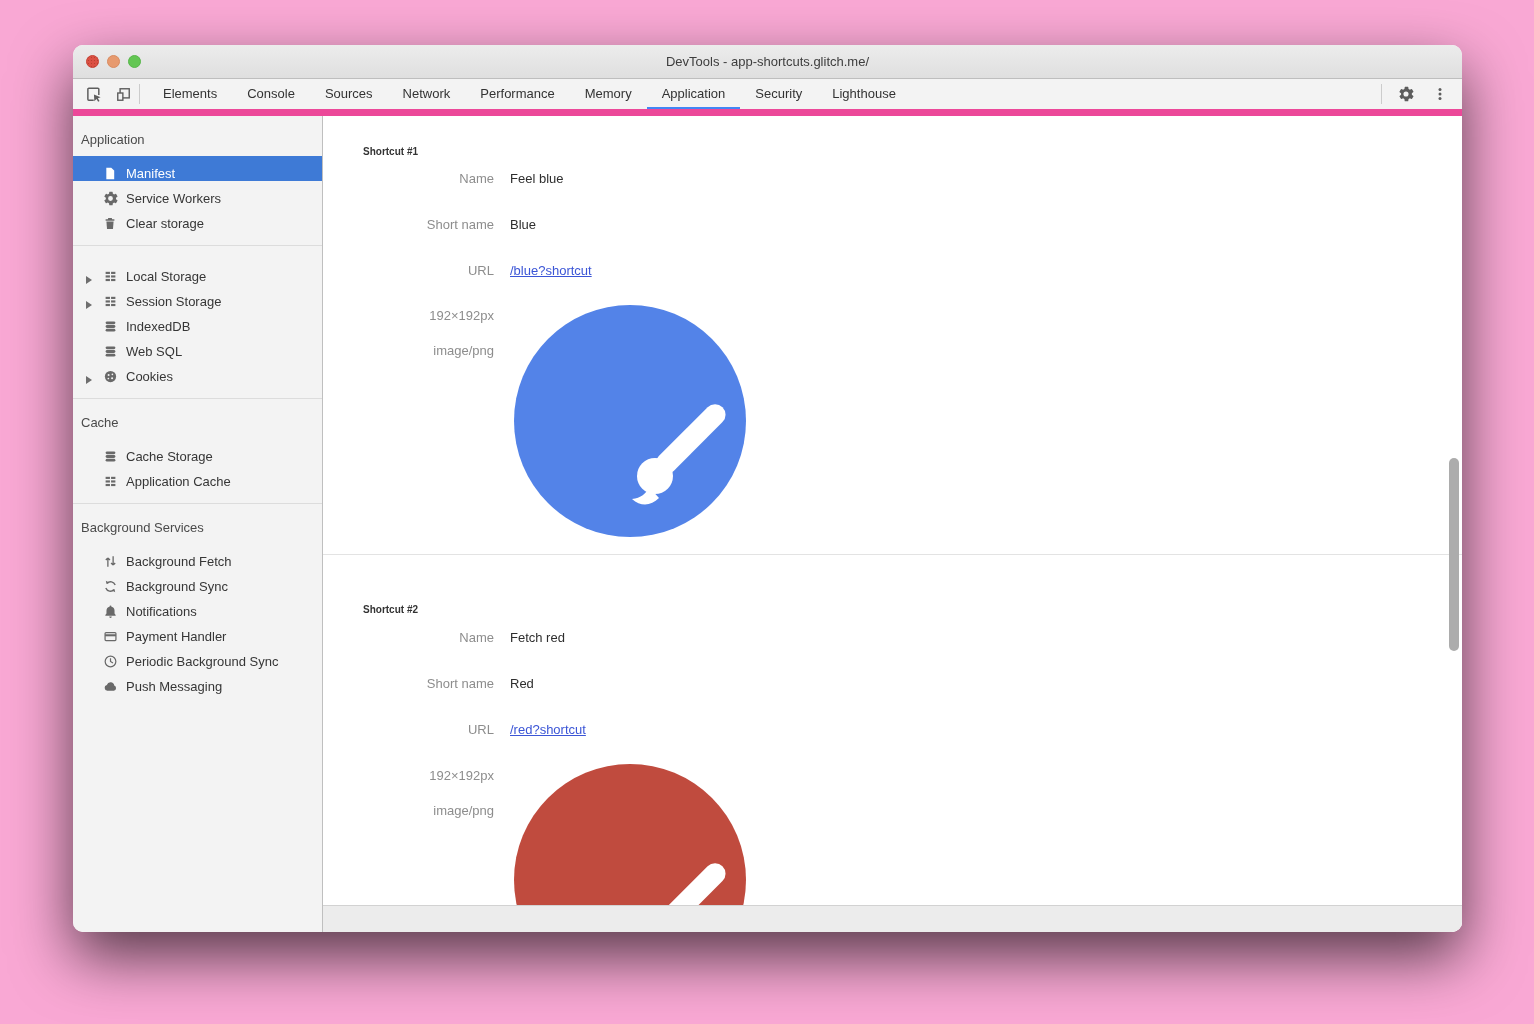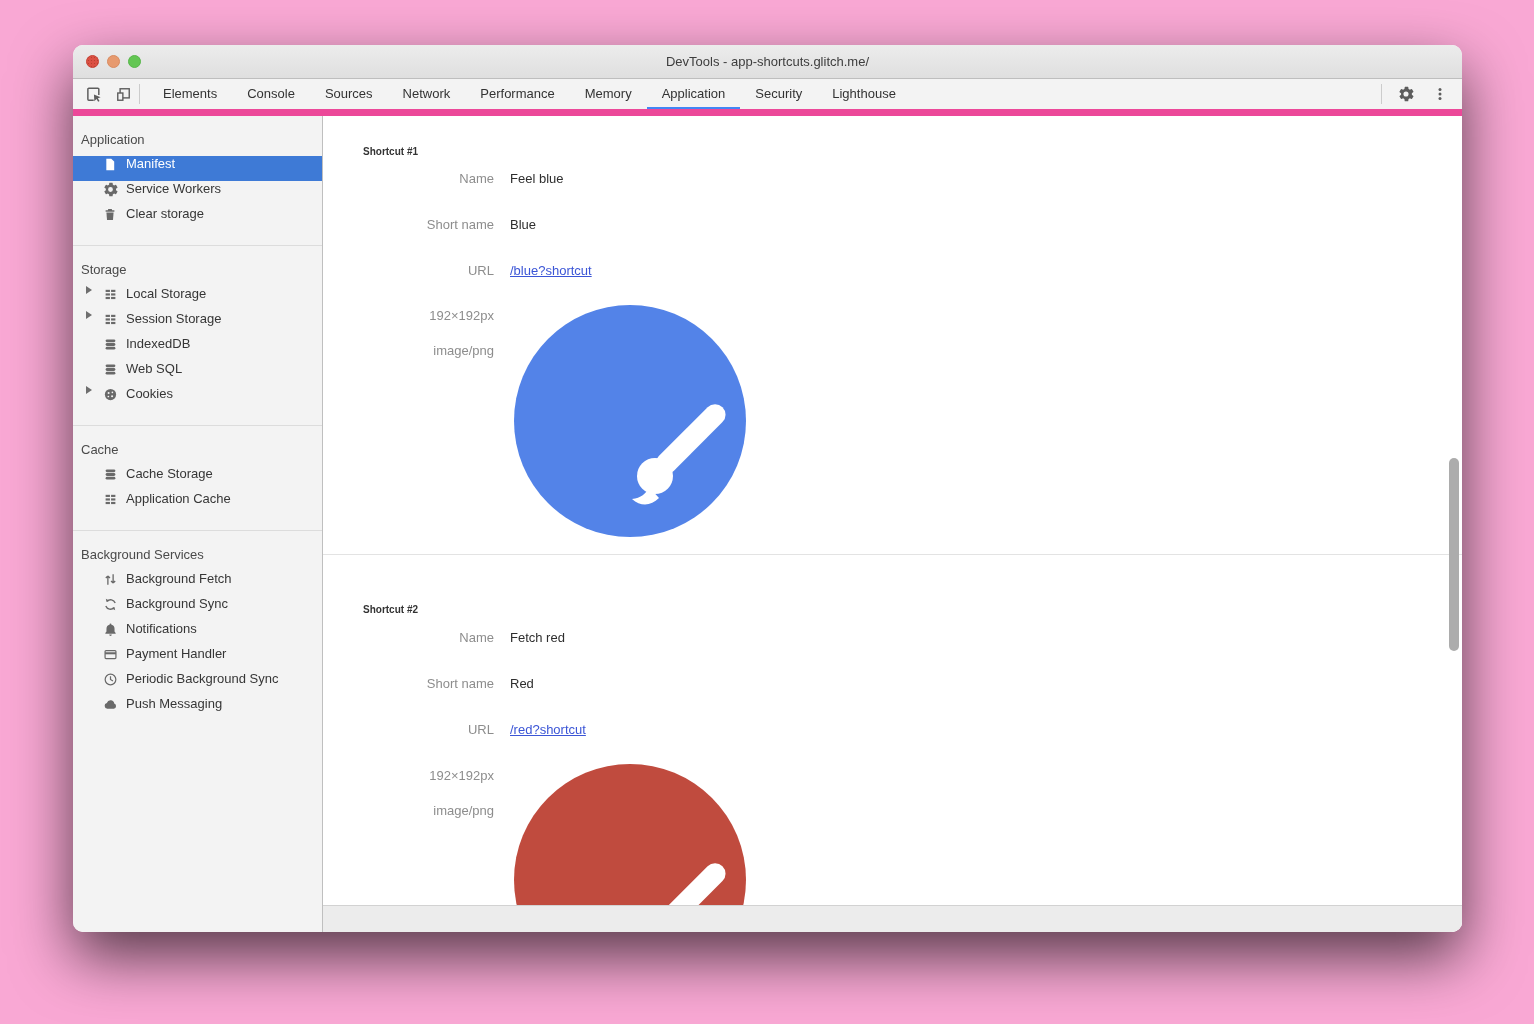--- a/index.html
+++ b/index.html
@@ -25,21 +25,21 @@
        border-bottom:2px solid transparent;box-sizing:border-box;}
   .tab.selected{border-bottom-color:#4285F4;}
   .tabbar-right{margin-left:auto;display:flex;align-items:center;gap:14px;padding-right:12px;}
   .icon-btn{display:flex;align-items:center;justify-content:center;width:20px;height:20px;}
   
   .main{display:flex;height:823px;}
   .sidebar{width:249px;background:#F3F3F3;border-right:1px solid #BFBFBF;overflow:hidden;flex:none;}
   .side-section{border-top:1px solid #DCDCDC;padding:13px 0 14px 0;}
   .side-section.first{border-top:none;}
   .side-header{font-size:13px;color:#4a4a4a;padding:3px 0 9px 8px;}
-  .side-item{height:25px;display:flex;align-items:flex-start;font-size:13px;color:#363636;}
+  .side-item{height:25px;display:flex;align-items:flex-end;font-size:13px;color:#363636;}
   .side-item .tri{width:9px;margin-left:13px;flex:none;display:flex;align-items:center;}
   .tri-glyph{width:0;height:0;border-left:6px solid #6e6e6e;border-top:4px solid transparent;border-bottom:4px solid transparent;}
   .side-item .icn{width:16px;height:16px;margin:0 8px 0 7px;flex:none;display:flex;align-items:center;justify-content:center;}
   .side-item.selected{background:#3E7AD6;color:#fff;}
   
   .content{flex:1;display:flex;flex-direction:column;min-width:0;background:#fff;position:relative;}
   .pane{position:relative;height:789px;overflow:hidden;background:#fff;}
   .shortcut-sec{position:absolute;left:0;width:100%;}
   .sec1{top:0;height:439px;border-bottom:1px solid #E3E3E3;box-sizing:border-box;}
   .sec2{top:458px;height:350px;}
@@ -147,21 +147,20 @@
               <svg width="14" height="15" viewBox="0 0 16 16">
                 <path class="ink" d="M6 1.8h4l.5 1.4H13v1.6H3V3.2h2.5z"></path>
                 <path class="ink" d="M3.9 5.8h8.2l-.7 8.6H4.6z"></path>
               </svg>
             </span>
             <span>Clear storage</span>
           </div>
         </div>
 
         <div class="side-section">
-          <div class="side-header">Storage</div>
           <div class="side-item">
             <span class="tri">
                 <span class="tri-glyph"></span>
               </span>
             <span class="icn">
               <svg width="15" height="15" viewBox="0 0 16 16">
                   <g class="ink">
                     <rect x="2.8" y="3" width="4.6" height="2.3"></rect>
                     <rect x="8.6" y="3" width="4.6" height="2.3"></rect>
                     <rect x="2.8" y="6.8" width="4.6" height="2.3"></rect>

